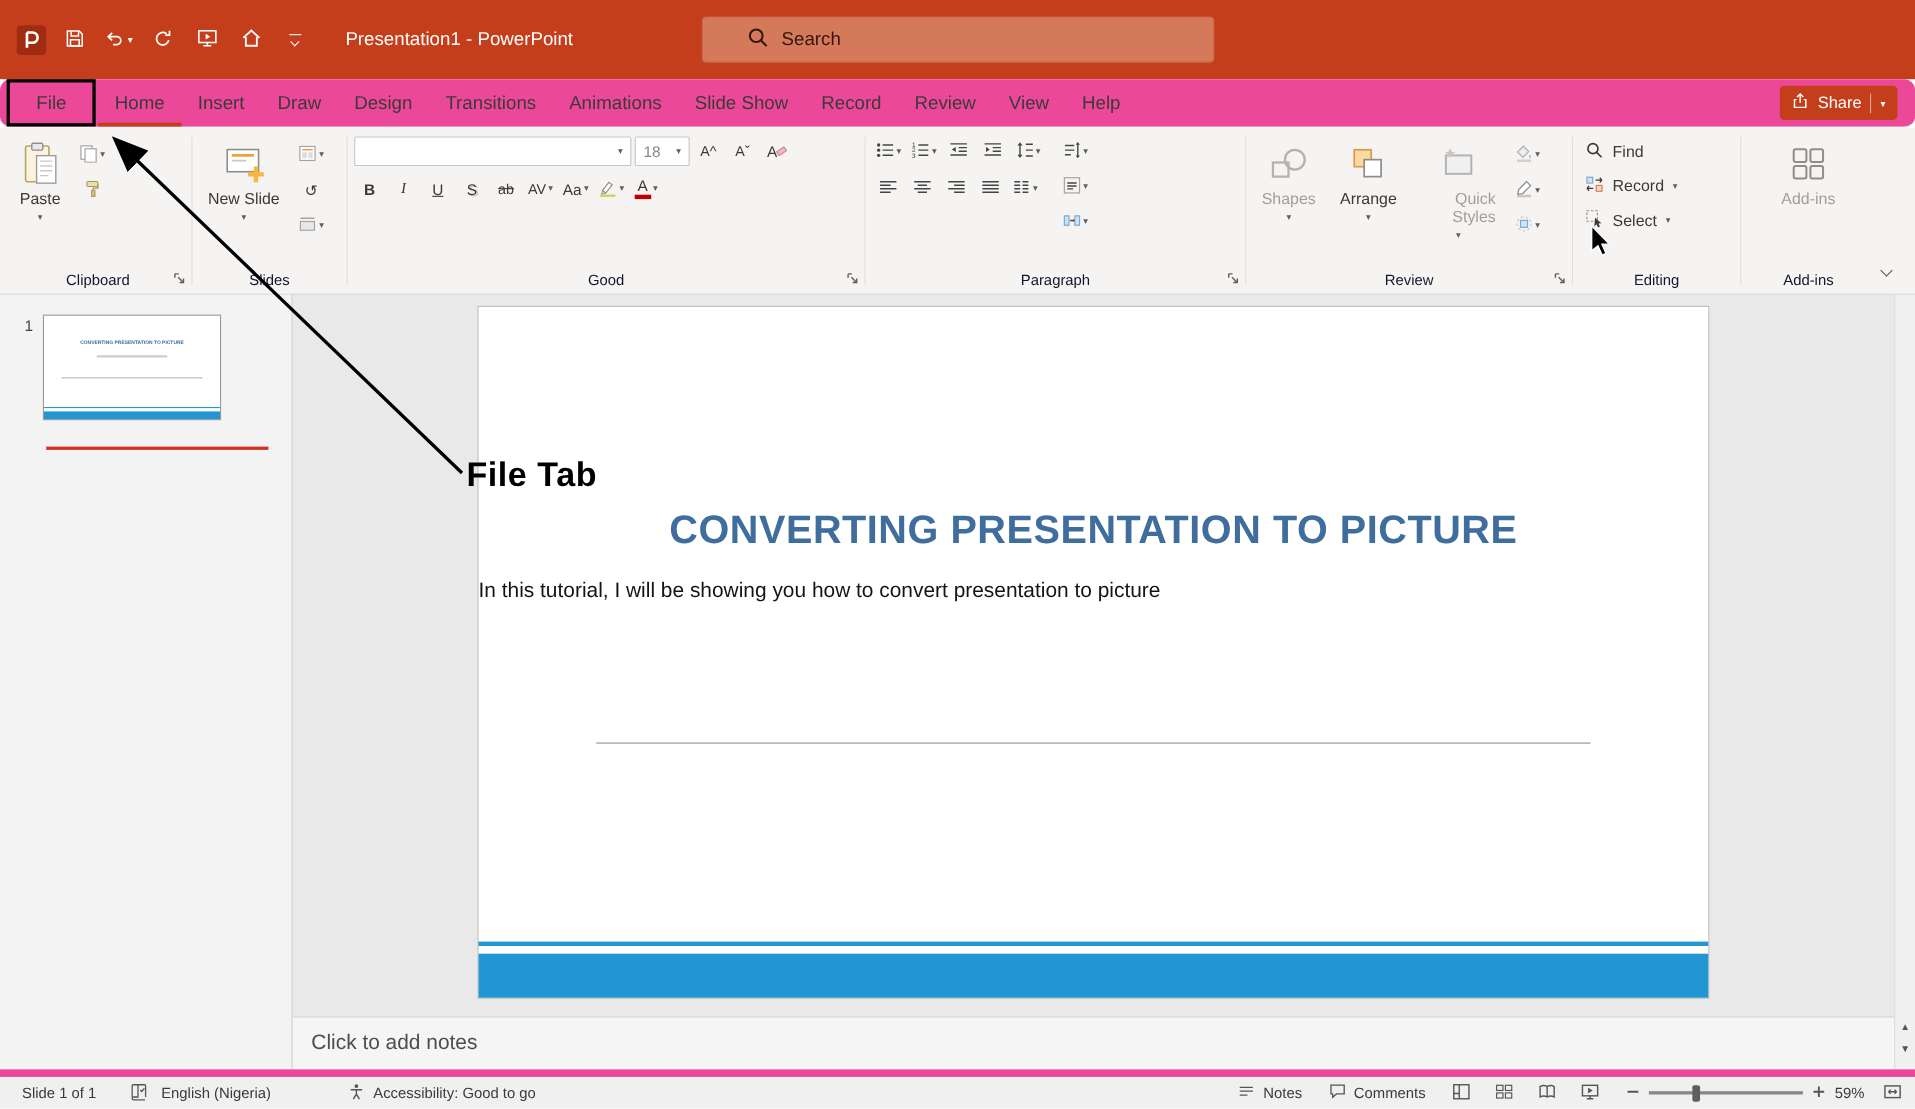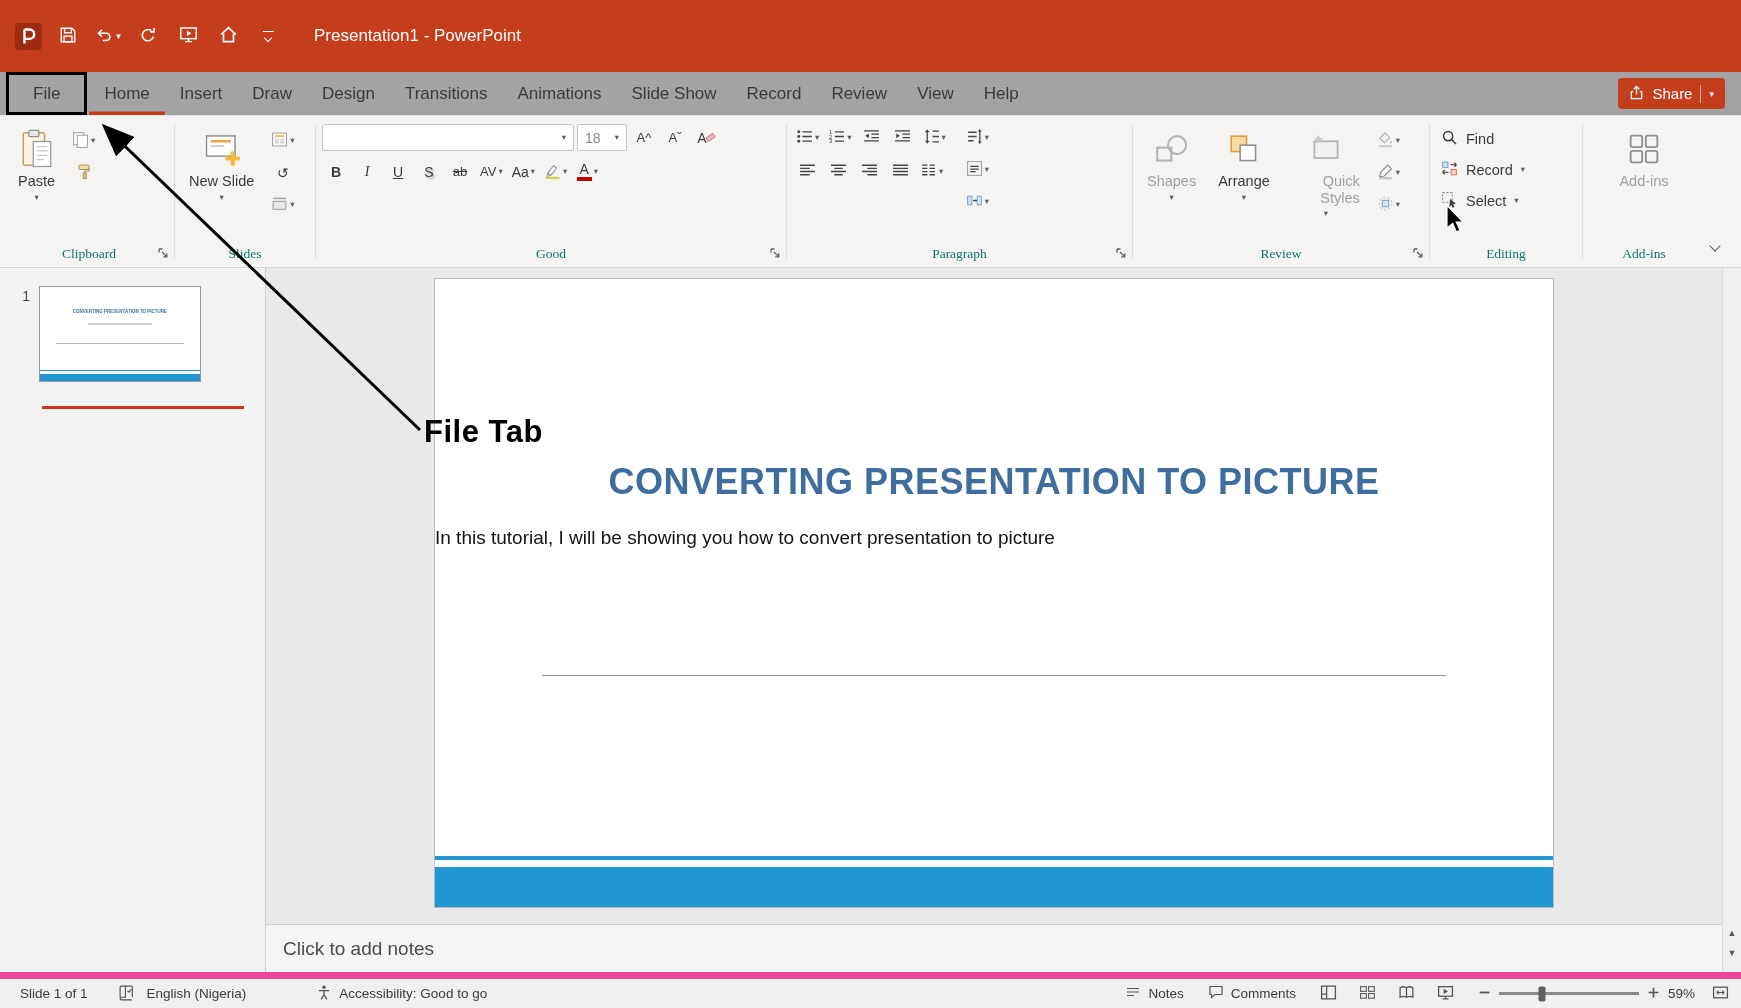--- a/index.html
+++ b/index.html
@@ -21,34 +21,34 @@
   .search-text { font-size:17px; }
   .tb-right { margin-left:auto; display:flex; align-items:center; height:100%; }
   .user-name { font-size:16px; margin-right:14px; cursor:pointer; }
   .avatar { width:34px; height:34px; border-radius:50%; background:#16989d; display:flex; align-items:center; justify-content:center; font-size:14px; margin-right:20px; cursor:pointer; }
   .win-btn { width:52px; height:100%; display:flex; align-items:center; justify-content:center; }
   .min-glyph { width:13px; height:2px; background:#fff; display:block; }
   .max-glyph { width:12px; height:12px; border:1.5px solid #fff; display:block; }
   .close-glyph { font-size:24px; font-weight:300; line-height:1; }
 
   
-  .tabrow { height:44px; background:#a3a3a3; display:flex; align-items:stretch; padding-left:6px; border-bottom:1px solid #e6e4e2; position:relative; }
+  .tabrow { height:44px; background:#ec4899; display:flex; align-items:stretch; padding-left:6px; border-bottom:1px solid #e6e4e2; position:relative;border-radius:10px; }
   .tab { padding:0 15px; display:flex; align-items:center; font-size:17px; color:#3b3a39; cursor:pointer; white-space:nowrap; }
   .tab-file { border:3px solid #000; padding:0 24px; margin-right:2px; }
   .tab.active { box-shadow:inset 0 -3.5px 0 #c43e1c; }
   .share-wrap { margin-left:auto; display:flex; align-items:center; padding-right:16px; }
   .share-btn { background:#c43e1c; color:#fff; height:31px; border-radius:4px; display:flex; align-items:center; gap:8px; padding:0 11px; font-size:15px; }
   .share-sep { width:1px; height:18px; background:rgba(255,255,255,.55); }
   .dd-white { font-size:9px; color:#fff; }
 
   
   .ribbon { height:152px; background:#f5f4f3; display:flex; align-items:stretch; border-bottom:1px solid #d8d6d4; position:relative; padding-left:4px; }
   .group { position:relative; display:flex; flex-direction:column; padding:8px 6px 0; }
   .gbody { flex:1; display:flex; gap:6px; align-items:flex-start; }
-  .glabel { height:26px; display:flex; align-items:center; justify-content:center; font-size:13.5px; color:#0f766e;font-family:Liberation Serif, serif; }
+  .glabel { height:26px; display:flex; align-items:center; justify-content:center; font-size:13.5px; color:#0f172a; }
   .gdiv { width:1px; background:#e1dfdd; margin:8px 0; }
   .launcher { position:absolute; right:4px; bottom:7px; width:14px; height:14px; display:flex; align-items:center; justify-content:center; }
   .bigbtn { display:flex; flex-direction:column; align-items:center; padding:4px 8px; gap:3px; font-size:14.5px; color:#3b3a39; max-width:84px; text-align:right; line-height:1.15; }
   .bigbtn .bicon { height:42px; display:flex; align-items:center; }
   .dd { font-size:8.5px; color:#605e5c; line-height:1; }
   .scol { display:flex; flex-direction:column; gap:5px; padding-top:3px; }
   .sbtn { min-width:28px; height:27px; display:flex; align-items:center; justify-content:center; gap:2px; color:#3b3a39; font-size:14px; padding:0 3px; }
   .gray { color:#a19f9d; }
   .fcol { display:flex; flex-direction:column; gap:7px; }
   .frow { display:flex; align-items:center; gap:3px; }
@@ -161,20 +161,27 @@
       </button>
       <button class="tb-ic">
         <span>
             <span class="qat-line"></span>
             <span class="chev-white"></span>
           </span>
       </button>
       <span class="doc-title">Presentation1 - PowerPoint</span>
     </div>
 
+    <div class="tb-search">
+      <span><svg width="20" height="20" viewBox="0 0 16 16">
+            <circle cx="6.8" cy="6.8" r="4.6" fill="none" stroke="#33160c" stroke-width="1.5"></circle>
+            <path d="M10.3 10.3l4 4" stroke="#33160c" stroke-width="1.5"></path>
+          </svg></span>
+      <span class="search-text">Search</span>
+    </div>
 
   </header>
 
   <nav class="tabrow">
     <div class="tab tab-file">
         <span>File</span>
       </div>
     <div class="tab active">
         <span>Home</span>
       </div>

